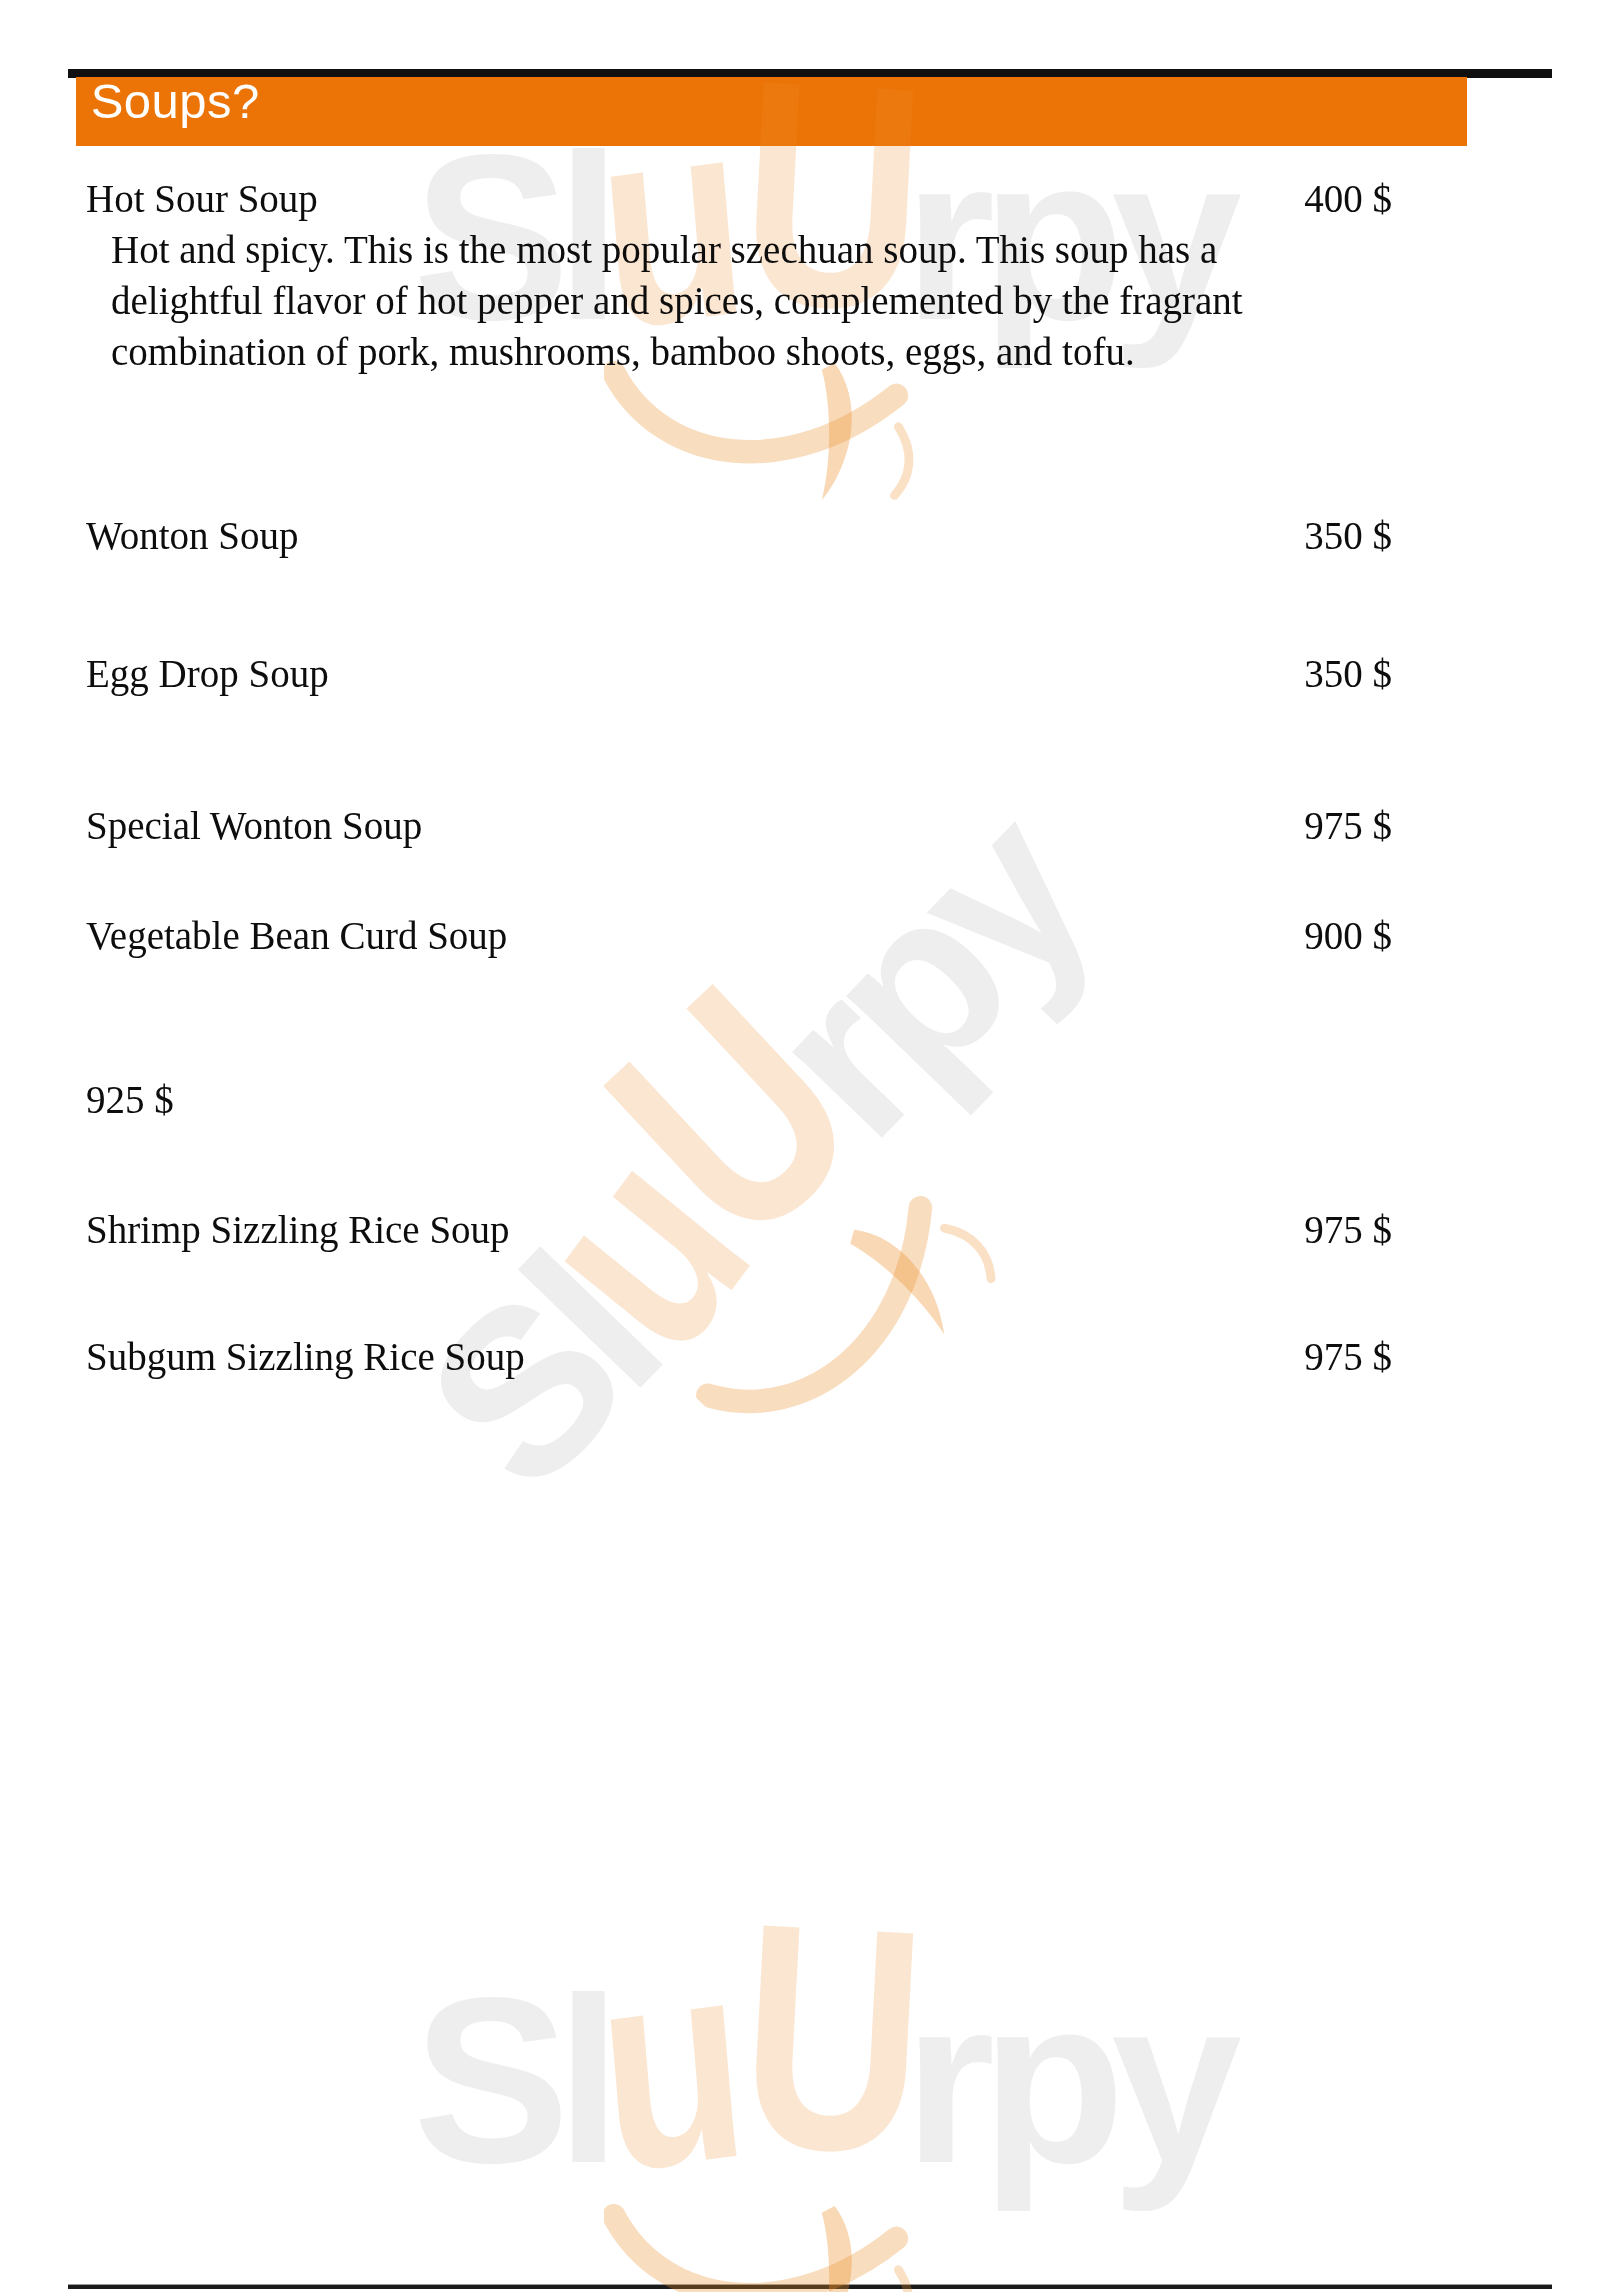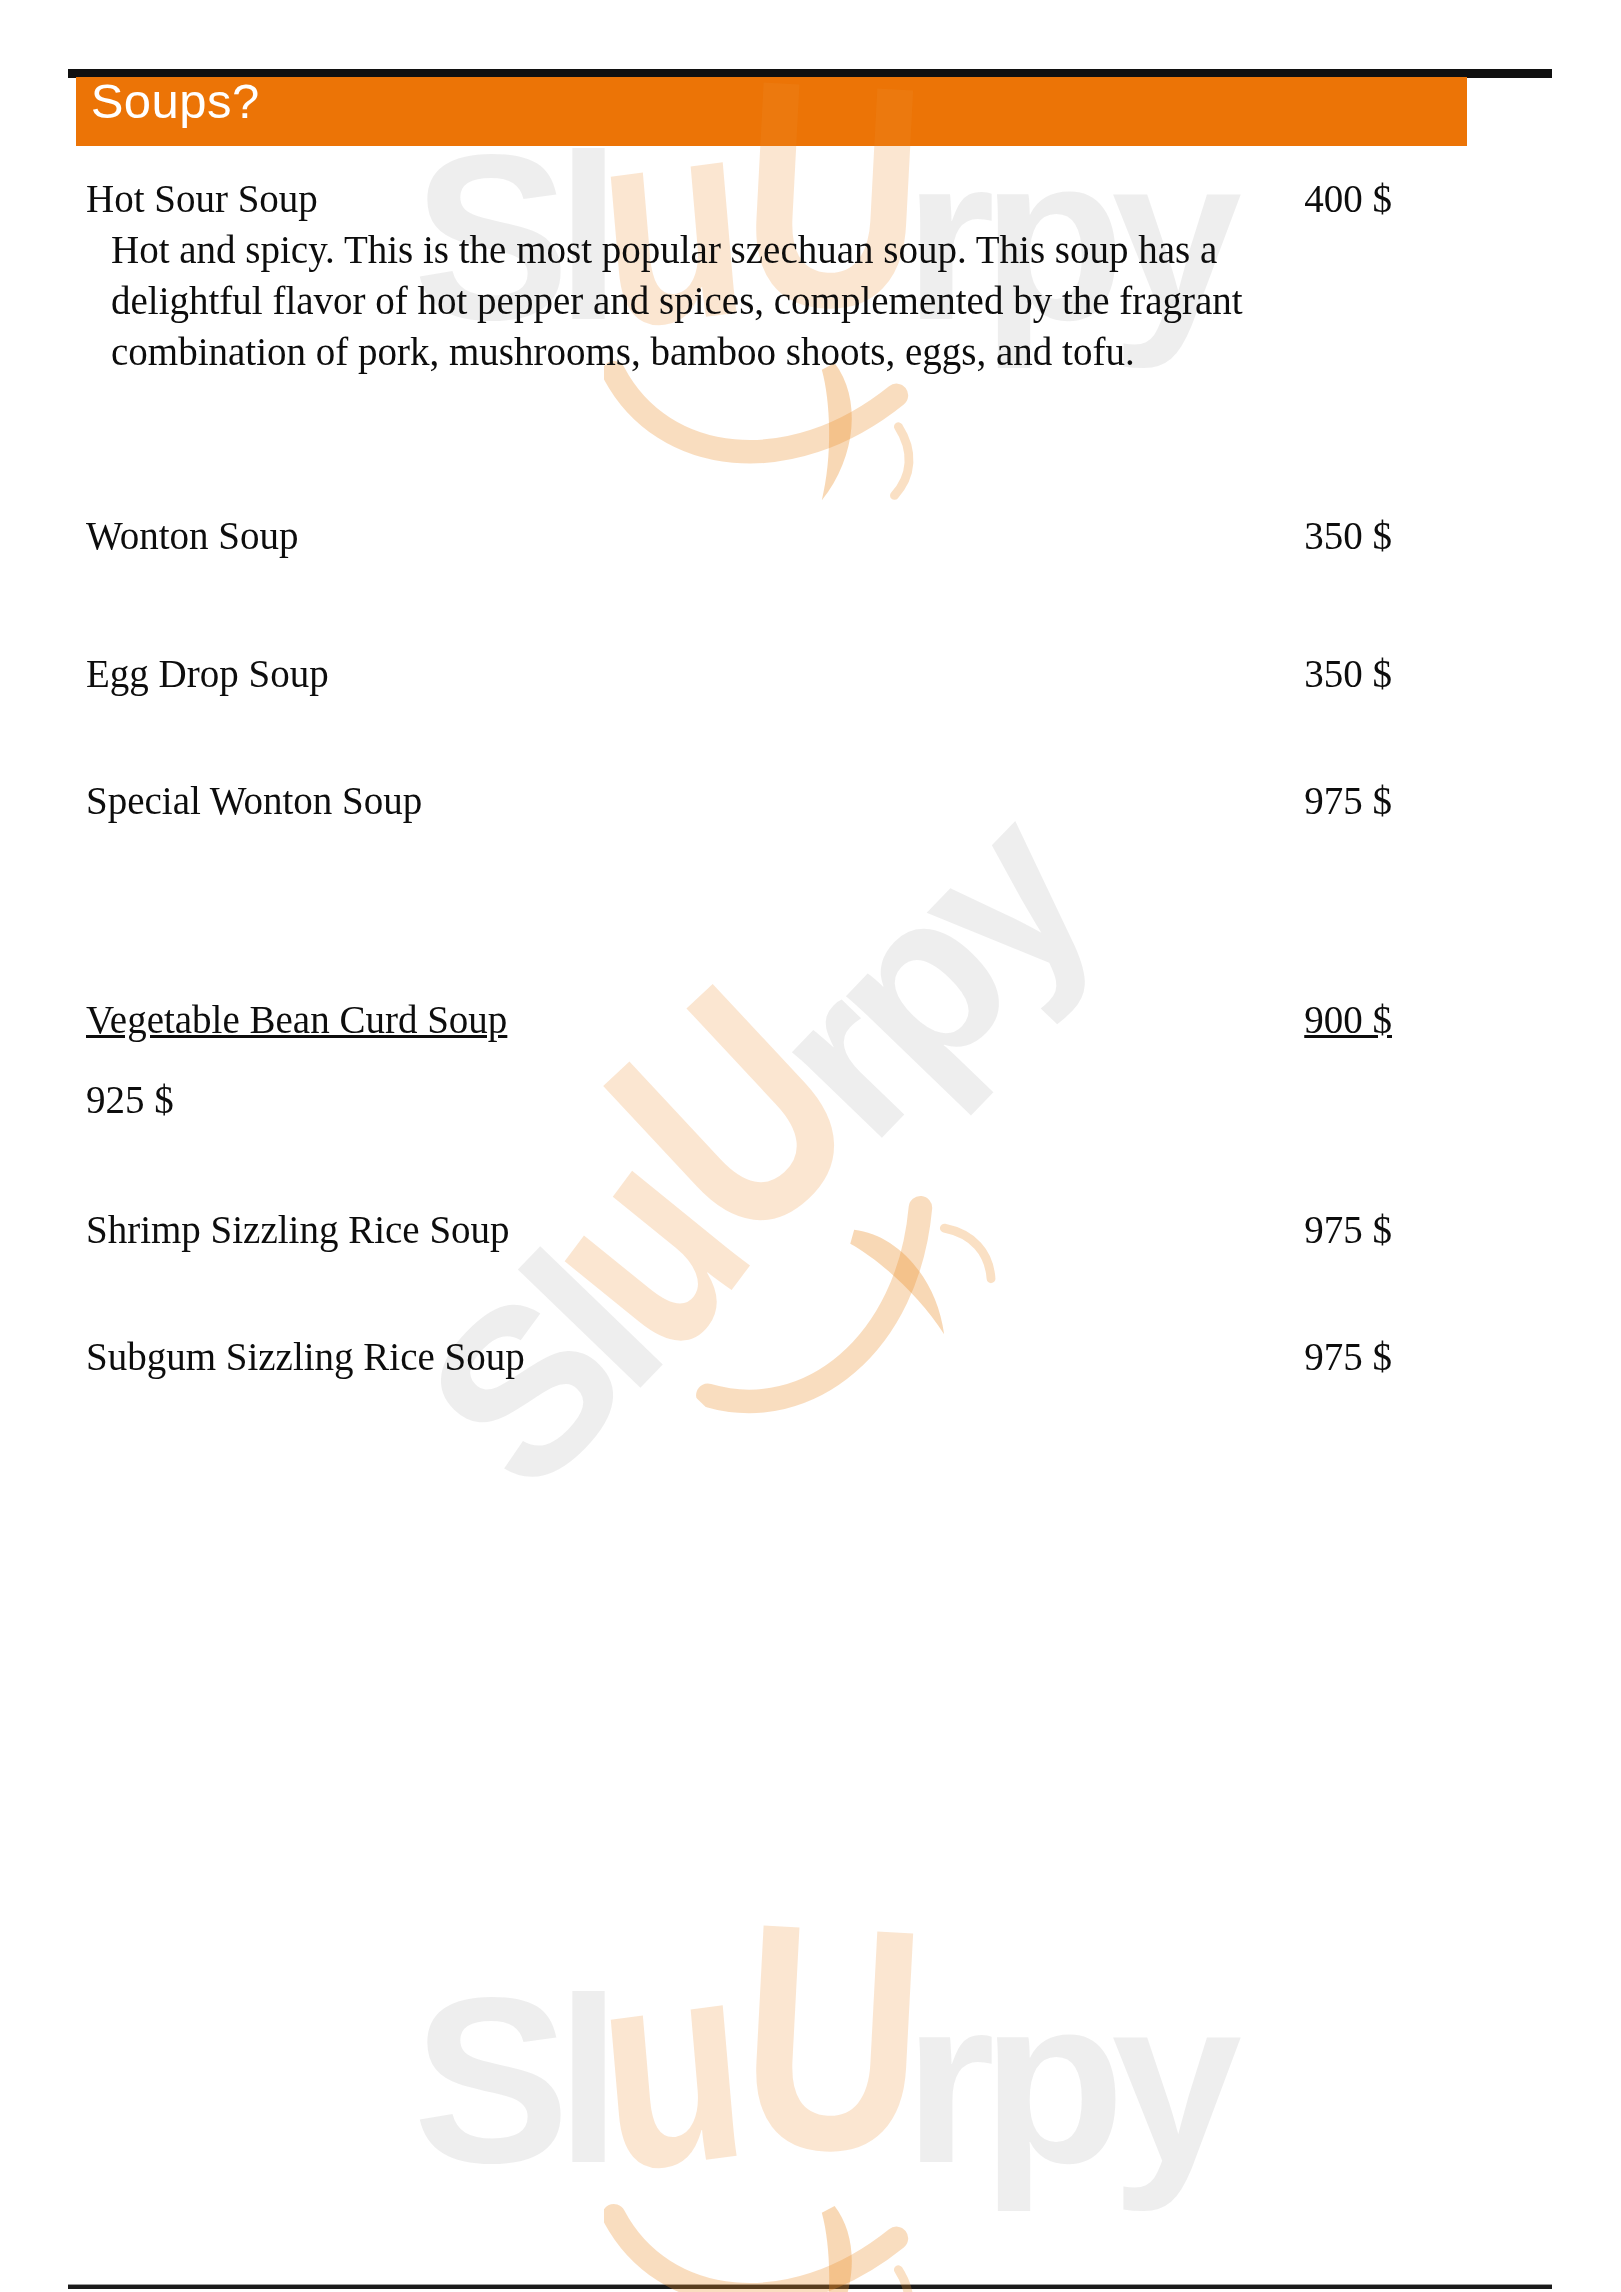--- a/index.html
+++ b/index.html
@@ -79,22 +79,22 @@
     color:#0d0d0d;
     z-index:3;
   }
   .item .row {
     display:flex; justify-content:space-between; align-items:baseline;
   }
   .item .desc { max-width:1230px;margin-left:25px; }
   .i0 { top:173px;font-family:Liberation Serif, serif; }
   .i1 { top:510px; }
   .i2 { top:648px; }
-  .i3 { top:775px; }
-  .i4 { top:994px;text-decoration:underline; }
+  .i3 { top:800px; }
+  .i4 { top:910px; }
   .i5 { top:1074px; }
   .i6 { top:1204px; }
   .i7 { top:1331px; }
 </style>
 </head>
 <body>
 
 <div class="page">
 
   <div class="top-rule"></div>

